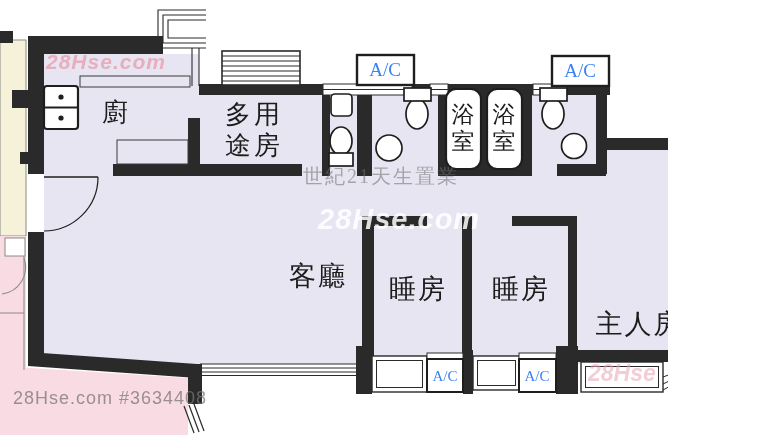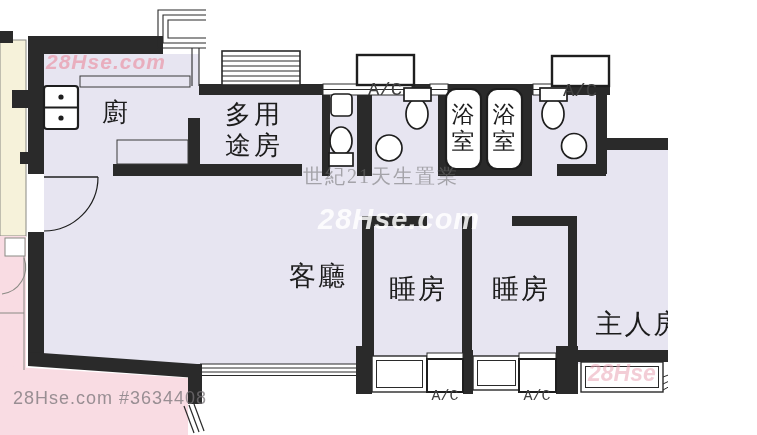--- a/index.html
+++ b/index.html
@@ -14,22 +14,22 @@
     font-family:"Liberation Serif",serif;
   }
   .room-lbl{font-size:27px;letter-spacing:2px;}
   .kitchen-lbl{font-size:26px;}
   .mp-lbl{font-size:26px;letter-spacing:3px;}
   .bath-lbl{
     font-size:23px;width:1em;white-space:normal;word-break:break-all;
     line-height:1.18;letter-spacing:0;
   }
   .ac-lbl{
-    font-family:Liberation Mono, monospace;color:#404040;
-    background:transparent;font-size:19px;margin-top:20px;
+    font-family:Liberation Serif, serif;color:#3b82f6;
+    background:transparent;font-size:19px;
   }
   .ac-lbl.small{font-size:15px;}
   .wm{font-family:"Liberation Sans",sans-serif;transform:none;text-align:left;}
   .wm-top{
     left:46px;top:50px;font-size:21px;font-weight:bold;font-style:italic;
     color:rgba(233,164,181,0.85);letter-spacing:1px;
   }
   .wm-agency{
     left:303px;top:163px;font-size:20px;color:rgba(110,110,110,0.55);
     letter-spacing:2px;font-family:"Liberation Serif",serif;

